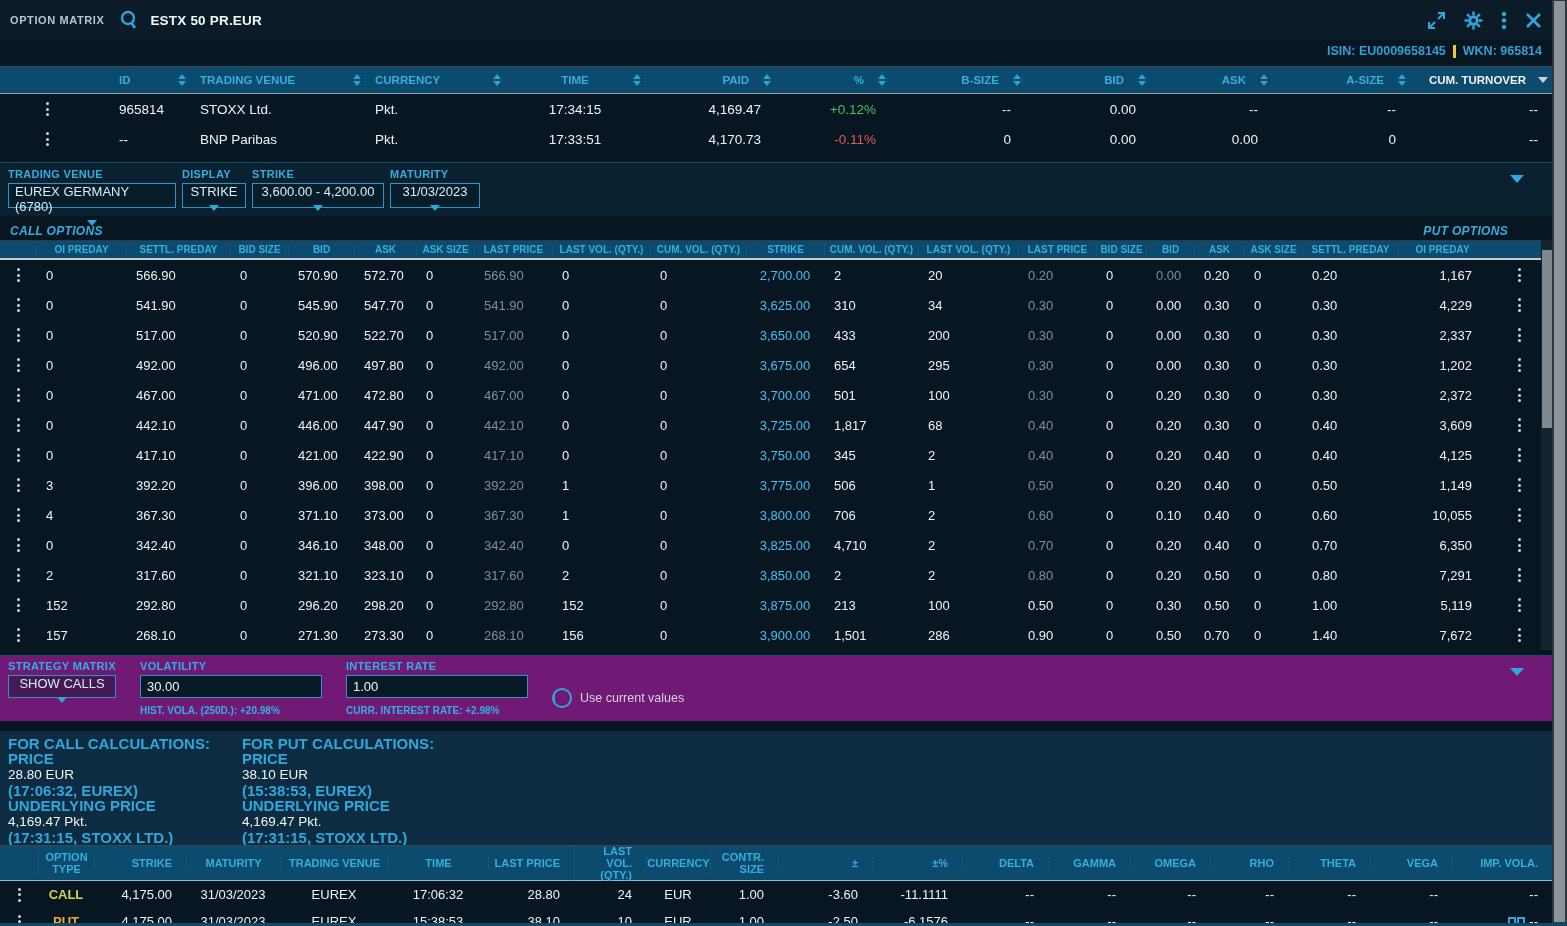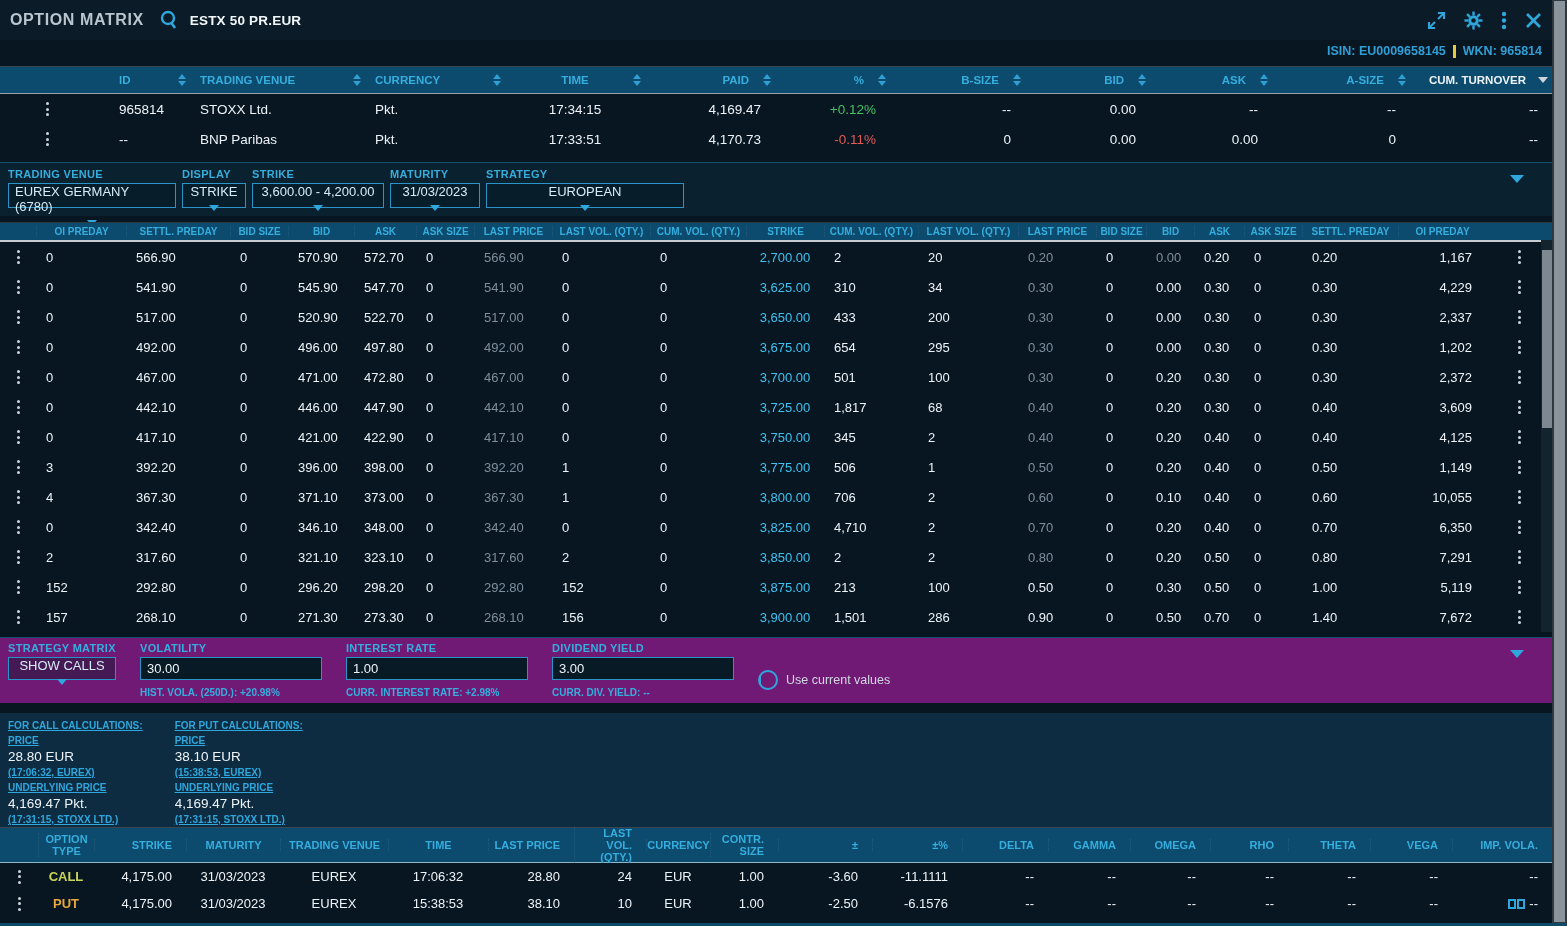--- a/index.html
+++ b/index.html
@@ -4,21 +4,21 @@
 <style>
   html,body{margin:0;padding:0;background:#04101a;}
   body{width:1567px;height:926px;overflow:hidden;font-family:"Liberation Sans","DejaVu Sans",sans-serif;
        -webkit-font-smoothing:antialiased;}
   .app{position:relative;width:1567px;height:926px;background:#081622;overflow:hidden;
        border-bottom:3px solid #0e4a66;box-sizing:border-box;}
   .main{position:absolute;left:0;top:0;right:15px;bottom:0;}
 
   
   .titlebar{height:40px;background:#0b1b28;display:flex;align-items:center;padding:0 10px;}
-  .tb-label{color:#b9c6cf;font-size:16px;font-weight:bold;letter-spacing:.6px;}
+  .tb-label{color:#b9c6cf;font-size:11px;font-weight:bold;letter-spacing:.6px;}
   .tb-search{margin-left:14px;display:flex;align-items:center;cursor:pointer;}
   .tb-instr{margin-left:10px;color:#f2f7fa;font-size:13.5px;font-weight:bold;letter-spacing:.2px;}
   .win-icons{margin-left:auto;display:flex;align-items:center;gap:18px;}
   .win-icons svg{display:block;}
   .isin-row{height:22px;display:flex;align-items:center;justify-content:flex-end;padding-right:10px;gap:7px;}
   .isin-txt{color:#2f9fd6;font-size:12.5px;font-weight:bold;}
   .ybar{width:3px;height:13px;background:#e8c83c;}
 
   
   .thead{display:grid;align-items:center;background:#0c4a6e;border-top:1px solid #3a4750;border-bottom:1px solid #97a1a8;}
@@ -86,21 +86,21 @@
           padding:0 6px;font-family:inherit;outline:none;}
   .shint{color:#35aede;font-size:10px;font-weight:bold;margin-top:4px;}
   .togglewrap{display:flex;align-items:center;gap:8px;margin-top:20px;cursor:pointer;}
   .toggle{width:20px;height:20px;border:2px solid #2fa7dc;border-radius:50%;position:relative;box-sizing:border-box;}
   .toggle::before{content:"";position:absolute;left:-1px;top:4px;width:2px;height:8px;background:#2fa7dc;}
   .toggle-label{color:#cfd8de;font-size:12.5px;}
 
   
   .calcpanel{margin-top:10px;height:114px;background:#0d2c42;display:flex;padding:5px 0 0 8px;gap:32px;box-sizing:border-box;}
   .calccol{display:flex;flex-direction:column;}
-  .cc-cy{color:#2fa7dc;font-size:10px;font-weight:bold;line-height:15px;text-decoration:underline;}
+  .cc-cy{color:#2fa7dc;font-size:15px;font-weight:bold;line-height:15px;}
   .cc-wh{color:#eef4f8;font-size:13.5px;line-height:17px;}
 
   
   .bt{position:relative;}
   .bt .thead,.bt .trow{grid-template-columns:38px 56px 92px 94px 108px 100px 86px 72px 64px 68px 94px 90px 86px 82px 80px 78px 82px 82px minmax(0,1fr);}
   .bt .thead{height:34px;border-top:1px solid #3a4750;border-bottom:1px solid #8fb6c9;}
   .bt .thead .cell{font-size:11px;white-space:normal;line-height:12px;text-align:center;
                    border-left:1px dotted rgba(80,120,145,.35);overflow:hidden;}
   .bt .thead .cell:first-child{border-left:none;}
   .bt .thead .ar{text-align:right;}
@@ -321,31 +321,28 @@
           <span class="chev"></span>
         </div>
       </div>
       <div class="fgroup" style="width:90px;">
         <span class="flabel">MATURITY</span>
         <div class="selbox">
           <span class="sv">31/03/2023</span>
           <span class="chev"></span>
         </div>
       </div>
-      <div class="fgroup" style="width:198px;">
-        <span class="flabel">STRATEGY</span>
-        <div class="selbox">
-          <span class="sv">EUROPEAN</span>
-          <span class="chev"></span>
-        </div>
-      </div>
       <span class="collapse"></span>
     </section>
 
     <section class="options">
+      <div class="opt-titles">
+        <span>CALL OPTIONS</span>
+        <span>PUT OPTIONS</span>
+      </div>
       <div class="ot">
         <div class="thead" id="o-head">
             <div class="cell"></div>
             <div class="cell">OI PREDAY</div>
             <div class="cell">SETTL. PREDAY</div>
             <div class="cell">BID SIZE</div>
             <div class="cell">BID</div>
             <div class="cell">ASK</div>
             <div class="cell">ASK SIZE</div>
             <div class="cell">LAST PRICE</div>
@@ -838,25 +835,20 @@
         <div class="sgroup">
           <span class="flabel">VOLATILITY</span>
           <input class="sinput" value="30.00" style="">
           <span class="shint">HIST. VOLA. (250D.): +20.98%</span>
         </div>
         <div class="sgroup">
           <span class="flabel">INTEREST RATE</span>
           <input class="sinput" value="1.00" style="">
           <span class="shint">CURR. INTEREST RATE: +2.98%</span>
         </div>
-        <div class="sgroup">
-          <span class="flabel">DIVIDEND YIELD</span>
-          <input class="sinput" value="3.00" style="">
-          <span class="shint">CURR. DIV. YIELD: --</span>
-        </div>
         <div class="togglewrap">
           <span class="toggle"></span>
           <span class="toggle-label">Use current values</span>
         </div>
       </div>
       <span class="collapse"></span>
     </section>
 
     <section class="calcpanel">
       <div class="calccol">

